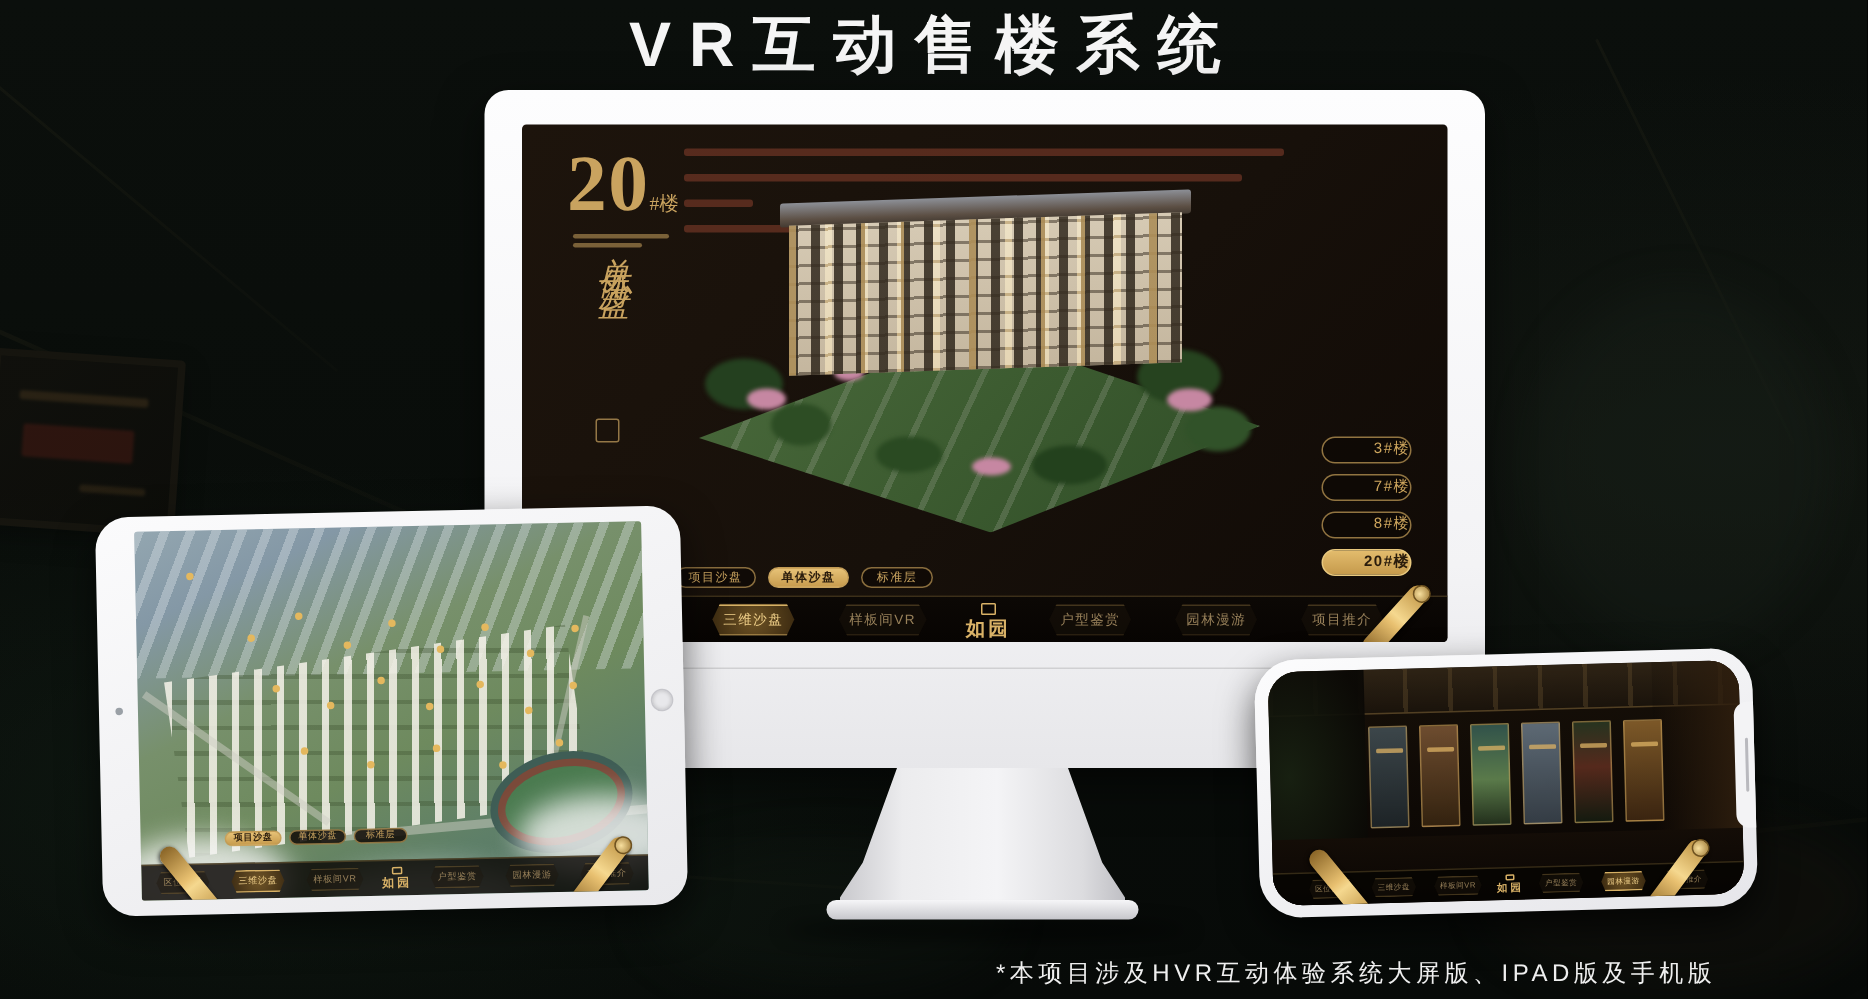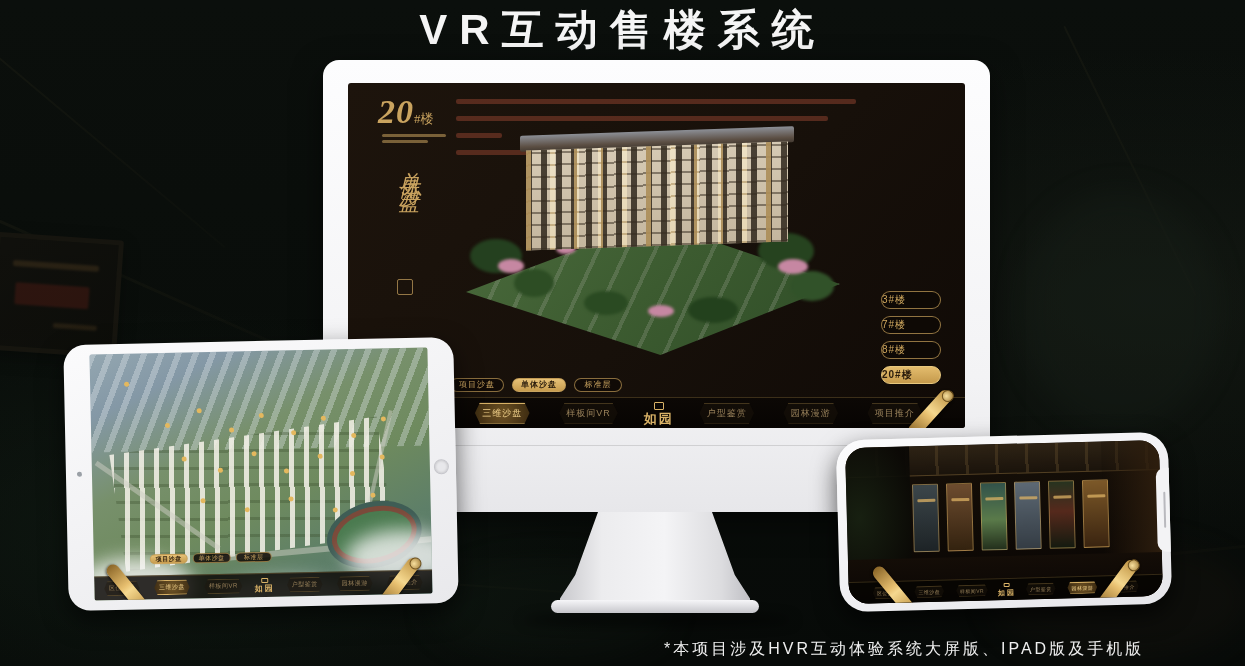--- a/index.html
+++ b/index.html
@@ -68,21 +68,21 @@
   }
   .monitor-base {
     position:absolute; left:228px; top:540px; width:208px; height:13px; border-radius:7px;
     background:linear-gradient(180deg,#f6f6f8,#c6c6cb);
   }
   .monitor-shadow { position:absolute; left:200px; top:553px; width:270px; height:14px; border-radius:50%;
     background:rgba(0,0,0,.5); filter:blur(6px); }
 
   
   .ms-heading { position:absolute; left:30px; top:10px; color:#c9a35f; font-family:"Liberation Serif", serif; }
-  .ms-num { font-size:34px; font-weight:bold; letter-spacing:1px;font-style:italic; }
+  .ms-num { font-size:53px; font-weight:bold; letter-spacing:1px; }
   .ms-unit { font-size:13px; }
   .ms-cap { width:64px; height:3px; background:rgba(201,163,95,.55); margin:3px 0 2px 4px; border-radius:2px;}
   .ms-cap.c2 { width:46px; }
   .ms-vert {
     position:absolute; left:47px; top:72px; writing-mode:vertical-rl;
     font-family:"Liberation Serif", serif; font-size:21px; font-style:italic;
     color:#c9a35f; letter-spacing:7px;
   }
   .ms-seal { position:absolute; left:49px; top:196px; width:16px; height:16px; border:1px solid rgba(201,163,95,.7); border-radius:2px; }
   .ms-desc { position:absolute; left:108px; top:16px; }
@@ -121,21 +121,21 @@
   .f1 { left:150px; top:176px; width:26px; height:14px; }
   .f2 { left:430px; top:176px; width:30px; height:15px; }
   .f3 { left:300px; top:222px; width:26px; height:12px; }
   .f4 { left:208px; top:160px; width:20px; height:11px; }
 
   
   .floor-btns { position:absolute; right:24px; top:208px; width:60px; }
   .floor-btn {
     width:60px; height:18px; margin-bottom:7px; border-radius:9px;
     background:rgba(14,9,5,.85); border:1px solid rgba(190,152,86,.75);
-    color:#cfa75e; font-size:10px; line-height:16px; text-align:left; letter-spacing:1px; cursor:pointer;
+    color:#cfa75e; font-size:10px; line-height:16px; text-align:right; letter-spacing:1px; cursor:pointer;
   }
   .floor-btn.active { background:linear-gradient(180deg,#e3bc6d,#c59a4c); color:#2a1c0c; font-weight:bold; border-color:#e8c87e; }
 
   
   .ms-tabs { position:absolute; left:102px; top:295px; display:flex; gap:8px; }
   .ms-tab {
     min-width:48px; height:14px; padding:0 8px; border-radius:8px;
     background:rgba(16,10,6,.9); border:1px solid rgba(190,152,86,.7);
     color:#c9a35f; font-size:8px; line-height:12px; text-align:center; letter-spacing:1px; cursor:pointer;
   }

